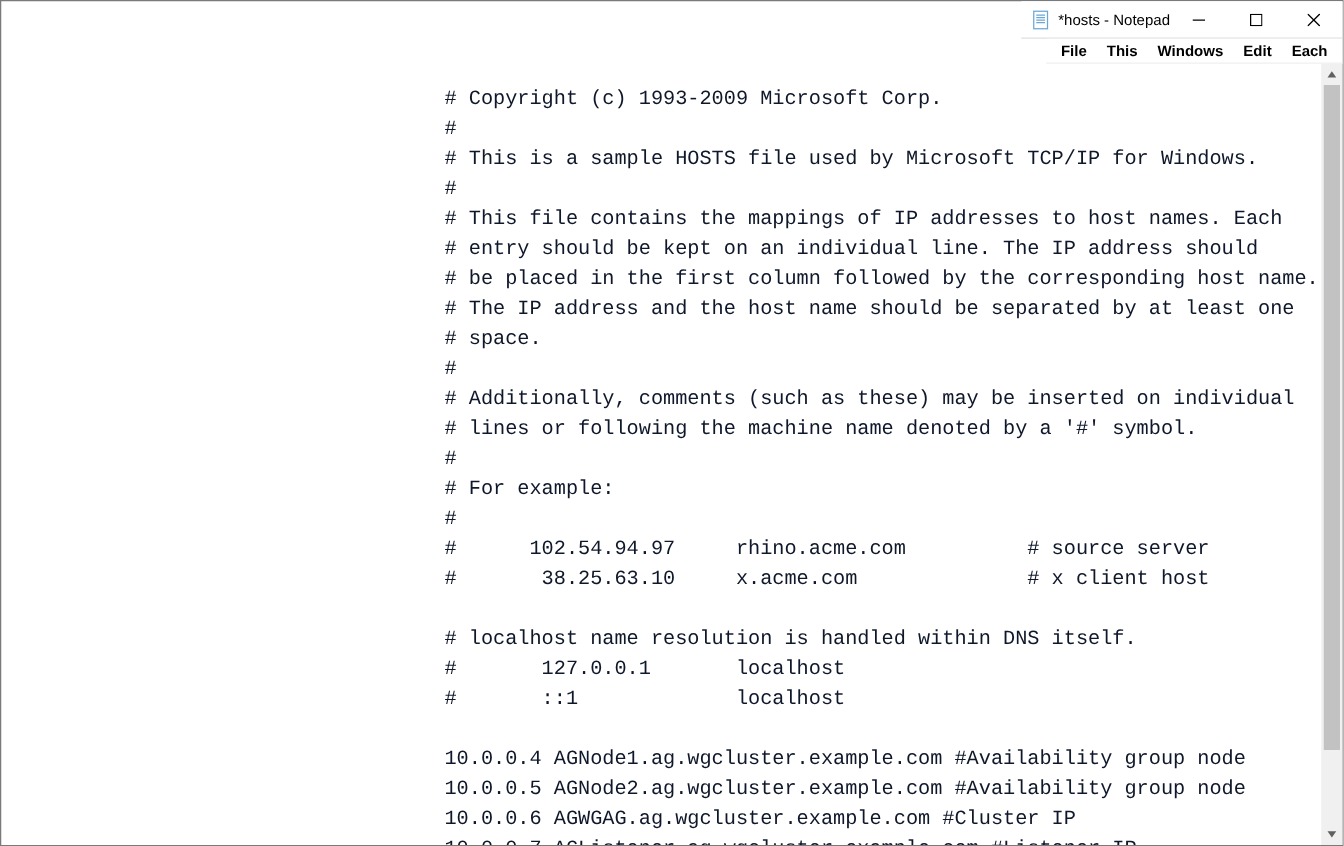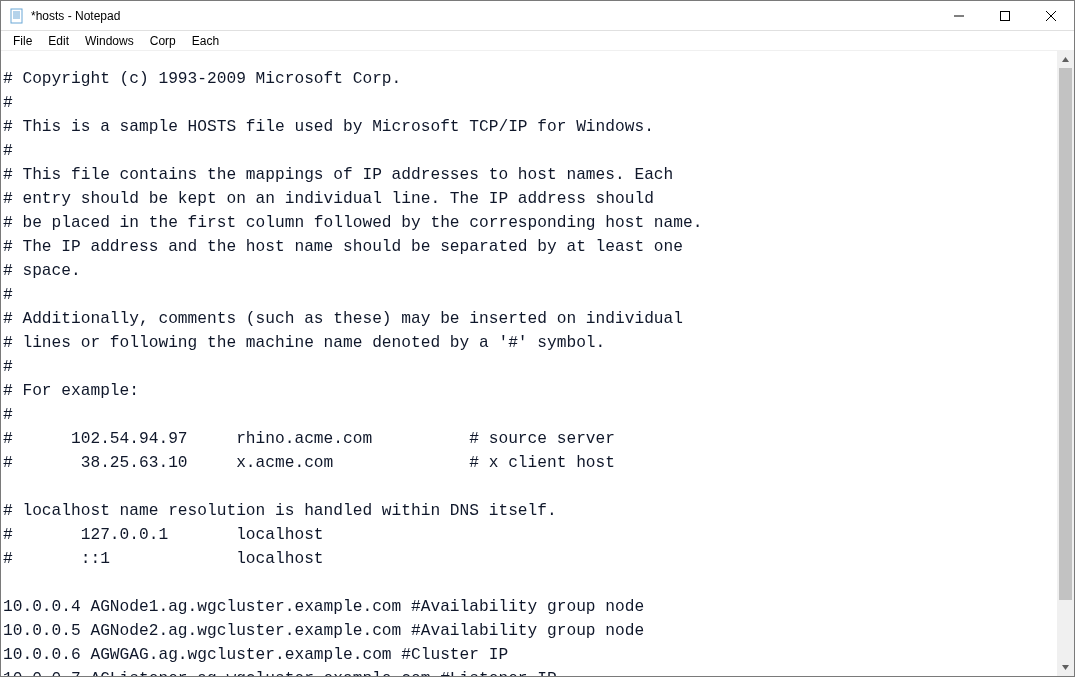--- a/index.html
+++ b/index.html
@@ -9,20 +9,21 @@
     font-family: "Segoe UI", Tahoma, sans-serif;
     background: #ffffff;
     overflow: hidden;
   }
   .window {
     width: 1075px; height: 677px;
     border: 1px solid #7a7a7a;
     display: flex;
     flex-direction: column;
     background: #ffffff;
+    align-items: flex-end;
   }
   .title-bar {
     height: 30px;
     display: flex;
     align-items: center;
     background: #ffffff;
     border-bottom: 1px solid #e0e0e0;
   }
   .title-bar .app-icon {
     width: 16px; height: 16px;
@@ -51,20 +52,21 @@
     display: flex;
     align-items: center;
     padding: 0 4px;
     font-size: 12px;
     border-bottom: 1px solid #f0f0f0;
     background: #ffffff;
   }
   .menu-item {
     padding: 1px 8px;
     cursor: default;
+    font-weight: bold;
   }
   .client-area {
     flex: 1;
     display: flex;
     overflow: hidden;
   }
   .text-area {
     flex: 1;
     white-space: pre;
     font-family: Consolas, "Courier New", monospace;
@@ -130,23 +132,23 @@
     <button class="win-btn" aria-label="Close">
       <svg width="10" height="10" viewBox="0 0 10 10">
           <line x1="0" y1="0" x2="10" y2="10" stroke="#000" stroke-width="1"></line>
           <line x1="10" y1="0" x2="0" y2="10" stroke="#000" stroke-width="1"></line>
         </svg>
     </button>
   </div>
 
   <div class="menu-bar">
     <div class="menu-item">File</div>
+    <div class="menu-item">This</div>
+    <div class="menu-item">Windows</div>
     <div class="menu-item">Edit</div>
-    <div class="menu-item">Windows</div>
-    <div class="menu-item">Corp</div>
     <div class="menu-item">Each</div>
   </div>
 
   <div class="client-area">
     <div class="text-area"># Copyright (c) 1993-2009 Microsoft Corp.
 #
 # This is a sample HOSTS file used by Microsoft TCP/IP for Windows.
 #
 # This file contains the mappings of IP addresses to host names. Each
 # entry should be kept on an individual line. The IP address should

